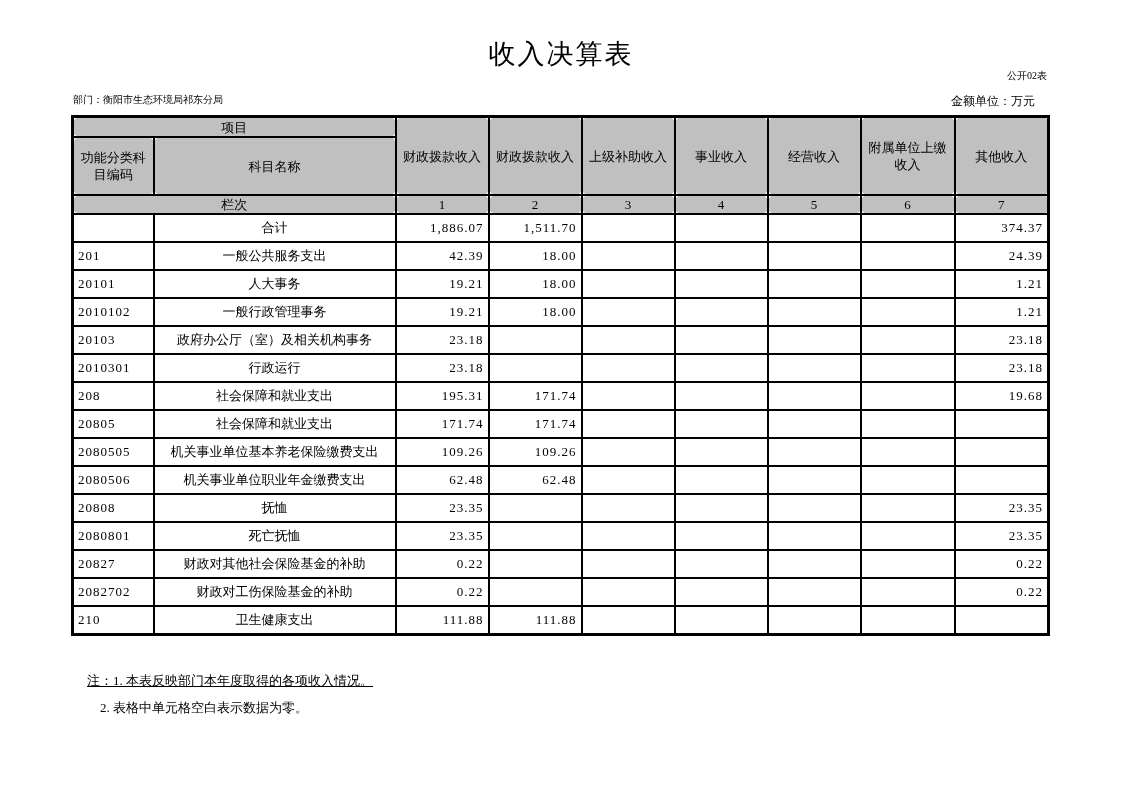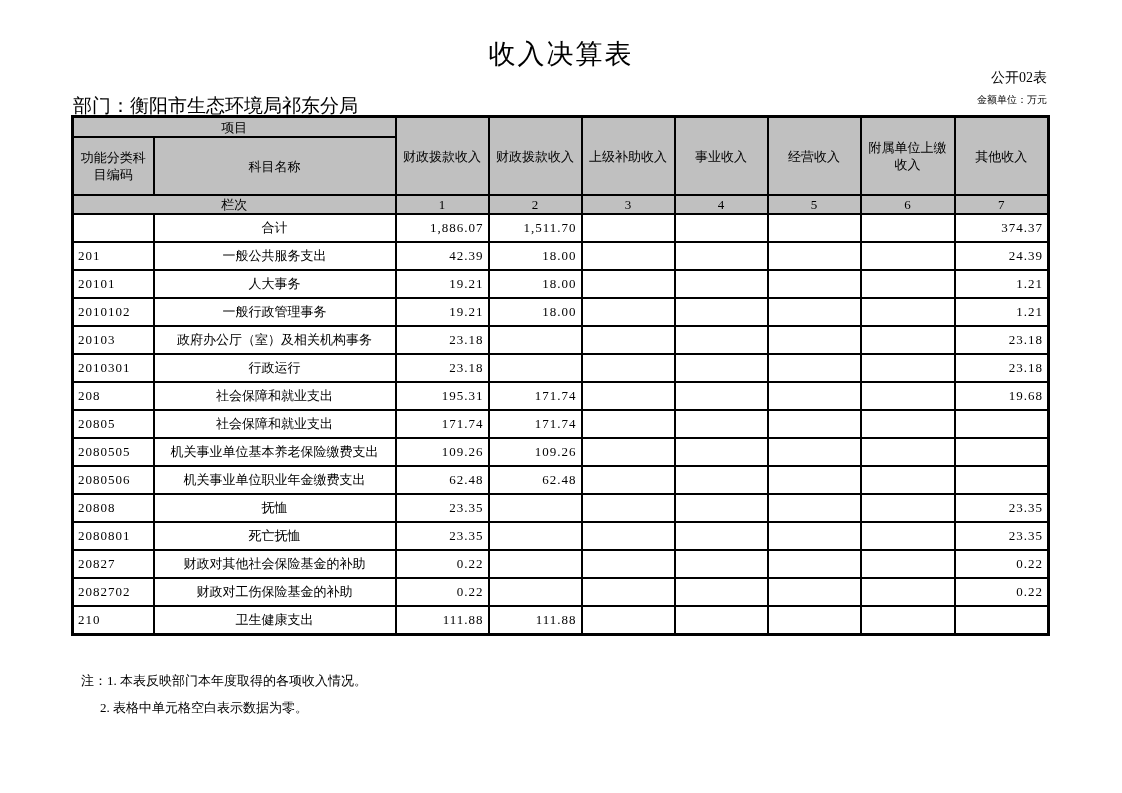--- a/index.html
+++ b/index.html
@@ -9,29 +9,29 @@
     color: #000;
   }
   .page { position: relative; width: 1122px; height: 793px; overflow: hidden; background: #fff; }
 
   .title {
     position: absolute; top: 36px; left: 0; width: 100%;
     text-align: center; font-size: 27px; letter-spacing: 2px;
   }
   .table-code {
     position: absolute; top: 69px; right: 75px;
-    font-size: 14px;
+    font-size: 10px;
   }
   .department {
     position: absolute; top: 93px; left: 73px;
-    font-size: 19px;
+    font-size: 10px;
   }
   .unit {
-    position: absolute; top: 93px; right: 75px;
-    font-size: 10px;
+    position: absolute; top: 93px; right: 87px;
+    font-size: 12px;
   }
 
   table.income {
     position: absolute; left: 71px; top: 115px;
     width: 976px;
     border-collapse: collapse; table-layout: fixed;
     border: 3px solid #000;
     background: #fff;
   }
   table.income td {
@@ -40,32 +40,33 @@
     padding: 0 4px;
     overflow: hidden;
     vertical-align: middle;
   }
   td.hdr {
     background: #c0c0c0;
     text-align: center;
     line-height: 17px;
     white-space: normal;
     padding: 0 2px;
+    border-radius: 7px;
   }
   tr.r-project td { height: 18px; }
   tr.r-sub td     { height: 56px; }
   tr.r-lanci td   { height: 17px; }
   tbody tr td     { height: 26px; }
 
   td.code { white-space: nowrap; letter-spacing: 1px; }
   td.name { text-align: center;  white-space: nowrap; }
   td.val  { text-align: right; white-space: nowrap; letter-spacing: 1px; }
 
   .notes { position: absolute; left: 73px; top: 672px; font-size: 13px; }
-  .note-1 { margin: 0 0 9px 8px; }
+  .note-1 { margin: 0 0 9px 14px; text-decoration: underline; }
   .note-2 { margin: 0 0 0 27px; }
 </style>
 </head>
 <body>
 
 <div class="page">
 
   <div class="title">收入决算表</div>
   <div class="table-code">公开02表</div>
   <div class="department">部门：衡阳市生态环境局祁东分局</div>

